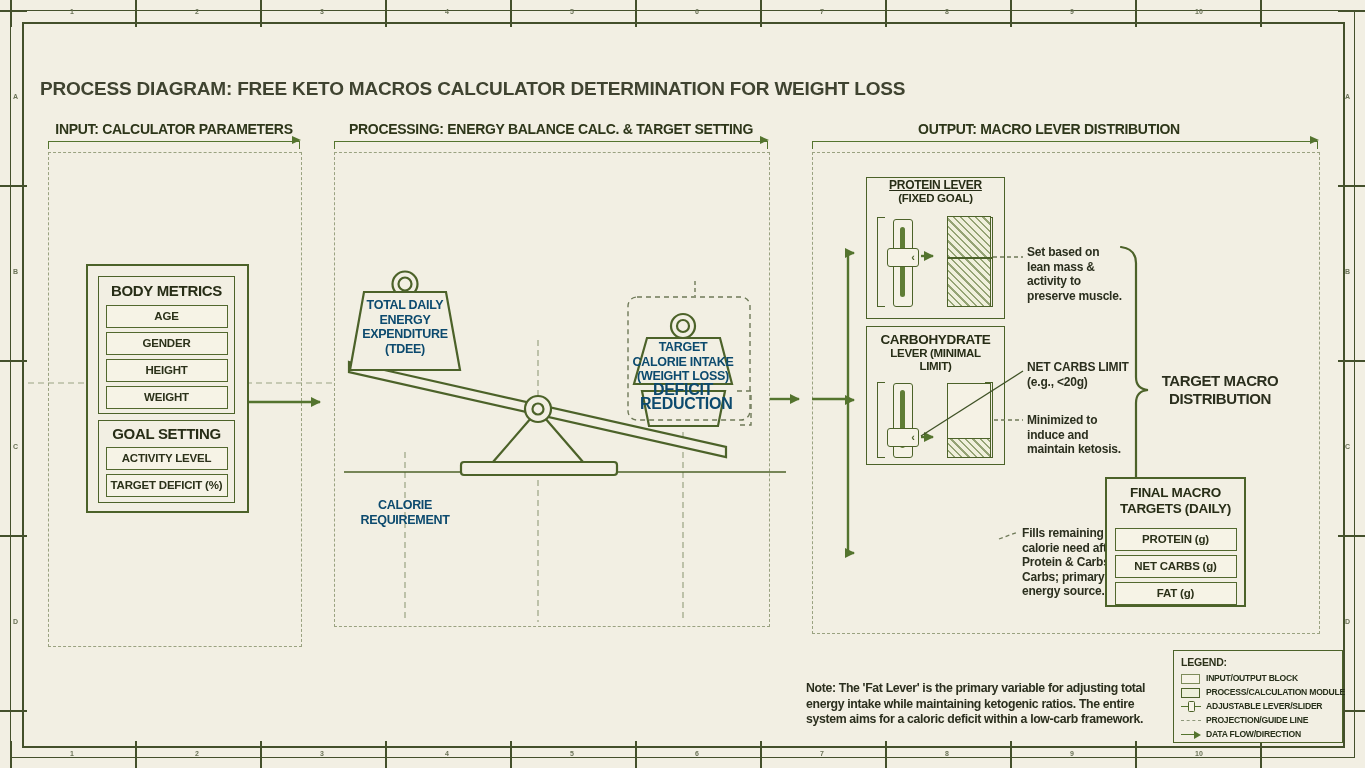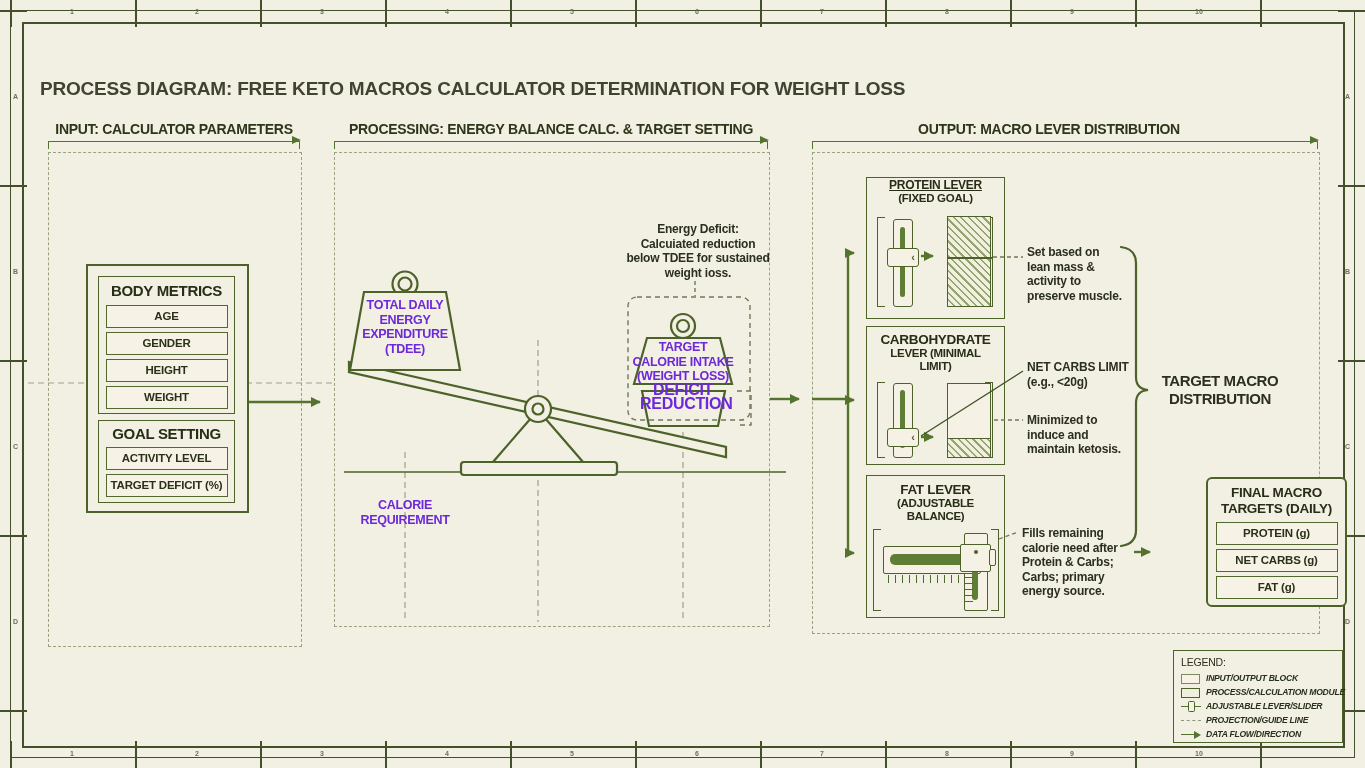--- a/index.html
+++ b/index.html
@@ -20,40 +20,40 @@
      border-left:9px solid #54742e;border-top:4.5px solid transparent;border-bottom:4.5px solid transparent;}
   .dashedbox{position:absolute;border:1.4px dashed #9aa281;}
   
   .box{position:absolute;border:2px solid #4c6229;background:#f2efe3;}
   .box-in{position:absolute;border:1.6px solid #4c6229;background:#f2efe3;}
   .boxtitle{font-weight:700;text-align:center;color:#272d16;letter-spacing:-0.3px;}
   .fld{border:1.5px solid #52682e;background:#f6f3e6;text-align:center;font-weight:700;
        font-size:11.5px;color:#2b3119;line-height:20px;height:21px;margin:0 auto 4px auto;width:120px;letter-spacing:-0.2px;}
   .pre{white-space:pre-line;}
   .wlabel{position:absolute;text-align:center;font-weight:700;font-size:12.5px;line-height:14.5px;
-          color:#6d28d9;white-space:pre-line;letter-spacing:-0.3px;}
+          color:#0c4a6e;white-space:pre-line;letter-spacing:-0.3px;}
   .ann{position:absolute;font-weight:700;font-size:12px;line-height:14.5px;color:#2b2f1e;
        white-space:pre-line;letter-spacing:-0.2px;}
   
   .brkL{position:absolute;border-left:1.7px solid #4c6229;border-top:1.7px solid #4c6229;border-bottom:1.7px solid #4c6229;width:7px;}
   .brkR{position:absolute;border-right:1.7px solid #4c6229;border-top:1.7px solid #4c6229;border-bottom:1.7px solid #4c6229;width:7px;}
   .vtrack{position:absolute;border:1.5px solid #4c6229;background:#f5f2e5;border-radius:3px;}
   .gbar{position:absolute;background:#5f7d35;border-radius:3px;}
   .handle{position:absolute;border:1.6px solid #4c6229;background:#f5f2e5;border-radius:3px;}
   .notch::before{content:'‹';position:absolute;right:3px;top:50%;transform:translateY(-58%);
       font-size:11px;font-weight:700;color:#4c6229;line-height:10px;}
   .dot::before{content:'';position:absolute;left:50%;top:5px;width:4px;height:4px;border-radius:50%;
       background:#4c6229;transform:translateX(-50%);}
   .hatch{background:#f0f0dc repeating-linear-gradient(45deg,rgba(88,112,48,0) 0 3.6px,rgba(88,112,48,.6) 3.6px 5.2px);}
   .hrect{position:absolute;border:1.6px solid #4c6229;}
   .ruler-h{position:absolute;background:repeating-linear-gradient(90deg,#51682c 0 1.4px,transparent 1.4px 7px);}
   .ruler-v{position:absolute;background:repeating-linear-gradient(180deg,#51682c 0 1.4px,transparent 1.4px 6px);}
   
   .lg-row{display:flex;align-items:center;height:14px;margin-left:7px;}
-  .lg-lbl{font-size:8.6px;font-weight:700;letter-spacing:-0.25px;color:#27301a;white-space:nowrap;font-style:italic;}
+  .lg-lbl{font-size:8.6px;font-weight:700;letter-spacing:-0.25px;color:#27301a;white-space:nowrap;}
   .sym{position:relative;width:21px;height:11px;margin-right:4px;flex:0 0 21px;}
   .sym-io::before{content:'';position:absolute;left:0;top:1px;width:17px;height:8px;border:1.2px solid #7d8b5a;background:#f6f3e6;}
   .sym-proc::before{content:'';position:absolute;left:0;top:1px;width:17px;height:8px;border:1.5px solid #4c6229;background:#eef0db;}
   .sym-lever::before{content:'';position:absolute;left:0;top:5px;width:20px;height:1.8px;background:#54742e;}
   .sym-lever::after{content:'';position:absolute;left:7px;top:0.5px;width:5px;height:9px;border:1.4px solid #4c6229;background:#f6f3e6;border-radius:1.5px;}
   .sym-guide::before{content:'';position:absolute;left:0;top:5px;width:20px;border-top:1.7px dashed #8d977a;}
   .sym-flow::before{content:'';position:absolute;left:0;top:5px;width:14px;height:1.8px;background:#54742e;}
   .sym-flow::after{content:'';position:absolute;left:13px;top:2px;border-left:7px solid #54742e;border-top:4px solid transparent;border-bottom:4px solid transparent;}
   svg{position:absolute;left:0;top:0;}
 </style>
@@ -214,24 +214,20 @@
 ENERGY
 EXPENDITURE
 (TDEE)</div>
   <div class="wlabel" style="left:630px;top:340px;width:106px;">TARGET
 CALORIE INTAKE
 (WEIGHT LOSS)</div>
   <div class="wlabel" style="left:640px;top:383px;width:86px;font-size:16px;line-height:14px;">DEFICIT
 REDUCTION</div>
   <div class="wlabel" style="left:350px;top:498px;width:110px;">CALORIE
 REQUIREMENT</div>
-  <div class="ann" style="left:622px;top:222px;width:152px;text-align:center;">Energy Deficit:
-Calcuiated reduction
-below TDEE for sustained
-weight ioss.</div>
 
   <div class="box" style="left:866px;top:177px;width:137px;height:140px;border-width:1.8px;">
     <div class="boxtitle" style="font-size:12px;margin-top:0;text-decoration:underline;">PROTEIN LEVER</div>
     <div class="boxtitle pre" style="font-size:11.5px;line-height:13px;">(FIXED GOAL)</div>
     <div class="brkL" style="left:10px;top:39px;height:88px;"></div>
     <div class="brkR" style="left:118px;top:39px;height:88px;"></div>
     <div class="vtrack" style="left:26px;top:41px;width:18px;height:86px;"></div>
     <div class="gbar" style="left:33px;top:49px;width:5px;height:70px;"></div>
     <div class="handle notch" style="left:20px;top:70px;width:30px;height:17px;"></div>
     <div class="hrect hatch" style="left:80px;top:38px;width:42px;height:89px;"></div>
@@ -245,66 +241,54 @@
     <div class="brkL" style="left:10px;top:55px;height:74px;"></div>
     <div class="brkR" style="left:118px;top:55px;height:74px;"></div>
     <div class="vtrack" style="left:26px;top:56px;width:18px;height:73px;"></div>
     <div class="gbar" style="left:33px;top:63px;width:5px;height:58px;"></div>
     <div class="handle notch" style="left:20px;top:101px;width:30px;height:17px;"></div>
     <div class="hrect" style="left:80px;top:56px;width:42px;height:73px;background:#f5f2e5;">
       <div class="hatch abs" style="left:0;right:0;bottom:0;height:18px;border-top:1.6px solid #4c6229;"></div>
     </div>
   </div>
 
-  <div class="box" style="left:866px;top:475px;width:137px;height:141px;border-width:1.8px;">
-    <div class="boxtitle" style="font-size:13.5px;margin-top:6px;">FAT LEVER</div>
-    <div class="boxtitle pre" style="font-size:11.5px;line-height:13px;">(ADJUSTABLE
-BALANCE)</div>
-    <div class="brkL" style="left:6px;top:53px;height:80px;"></div>
-    <div class="brkR" style="left:124px;top:53px;height:80px;"></div>
-    <div class="vtrack" style="left:97px;top:57px;width:22px;height:76px;border-radius:2px;"></div>
-    <div class="hrect" style="left:16px;top:70px;width:96px;height:26px;border-radius:2px;background:#f5f2e5;"></div>
-    <div class="gbar" style="left:23px;top:78px;width:82px;height:11px;border-radius:5px;"></div>
-    <div class="ruler-h" style="left:21px;top:99px;width:76px;height:8px;"></div>
-    <div class="gbar" style="left:105px;top:94px;width:6px;height:30px;"></div>
-    <div class="ruler-v" style="left:98px;top:101px;width:8px;height:28px;"></div>
-    <div class="handle dot" style="left:93px;top:68px;width:29px;height:26px;border-radius:2px;"></div>
-    <div class="handle" style="left:122px;top:73px;width:5px;height:15px;border-radius:2px;"></div>
-  </div>
 
   <div class="ann" style="left:1027px;top:245px;width:112px;">Set based on
 lean mass &amp;
 activity to
 preserve muscle.</div>
   <div class="ann" style="left:1027px;top:360px;width:124px;">NET CARBS LIMIT
 (e.g., &lt;20g)</div>
   <div class="ann" style="left:1027px;top:413px;width:118px;">Minimized to
 induce and
 maintain ketosis.</div>
   <div class="ann" style="left:1022px;top:526px;width:118px;">Fills remaining
 calorie need after
 Protein &amp; Carbs;
 Carbs; primary
 energy source.</div>
   <div class="ann" style="left:1152px;top:372px;width:136px;text-align:center;font-size:15px;line-height:18px;letter-spacing:-0.4px;">TARGET MACRO
 DISTRIBUTION</div>
 
-  <div class="box" style="left:1206px;top:477px;width:137px;height:126px;border-radius:6px;">
+  <div class="box" style="left:1105px;top:477px;width:137px;height:126px;">
     <div class="boxtitle pre" style="font-size:13.5px;line-height:15.5px;margin-top:6px;">FINAL MACRO
 TARGETS (DAILY)</div>
-    <div id="final-rows" style="margin-top:6px;">
+    <div id="final-rows" style="margin-top:12px;">
         <div class="fld">PROTEIN (g)</div>
         <div class="fld">NET CARBS (g)</div>
         <div class="fld">FAT (g)</div>
       </div>
   </div>
 
+  <div class="ann" style="left:806px;top:681px;width:364px;font-size:12.3px;line-height:15.5px;white-space:pre;letter-spacing:-0.35px;">Note: The 'Fat Lever' is the primary variable for adjusting total
+energy intake while maintaining ketogenic ratios. The entire
+system aims for a caloric deficit within a low-carb framework.</div>
 
   <div class="box" style="left:1173px;top:650px;width:168px;height:91px;border-width:1.6px;">
-    <div style="font-size:10.5px;font-weight:400;margin:5px 0 3px 7px;letter-spacing:-0.2px;">LEGEND:</div>
+    <div style="font-size:10.5px;font-weight:700;margin:5px 0 3px 7px;letter-spacing:-0.2px;">LEGEND:</div>
     <div id="legend-rows">
         <div class="lg-row">
           <span class="sym sym-io"></span>
           <span class="lg-lbl">INPUT/OUTPUT BLOCK</span>
         </div>
         <div class="lg-row">
           <span class="sym sym-proc"></span>
           <span class="lg-lbl">PROCESS/CALCULATION MODULE</span>
         </div>
         <div class="lg-row">

